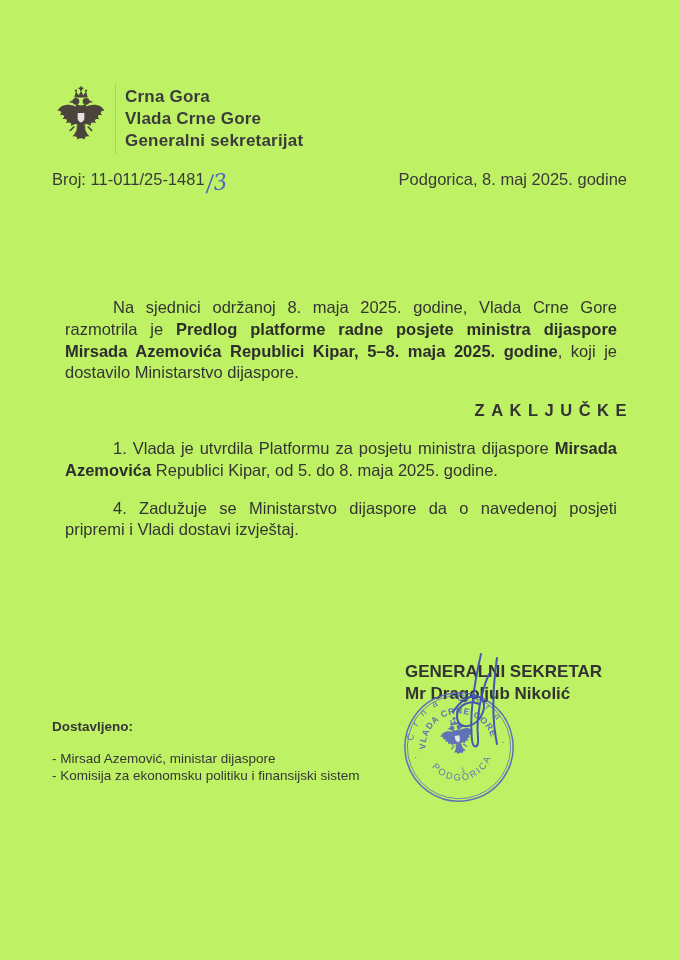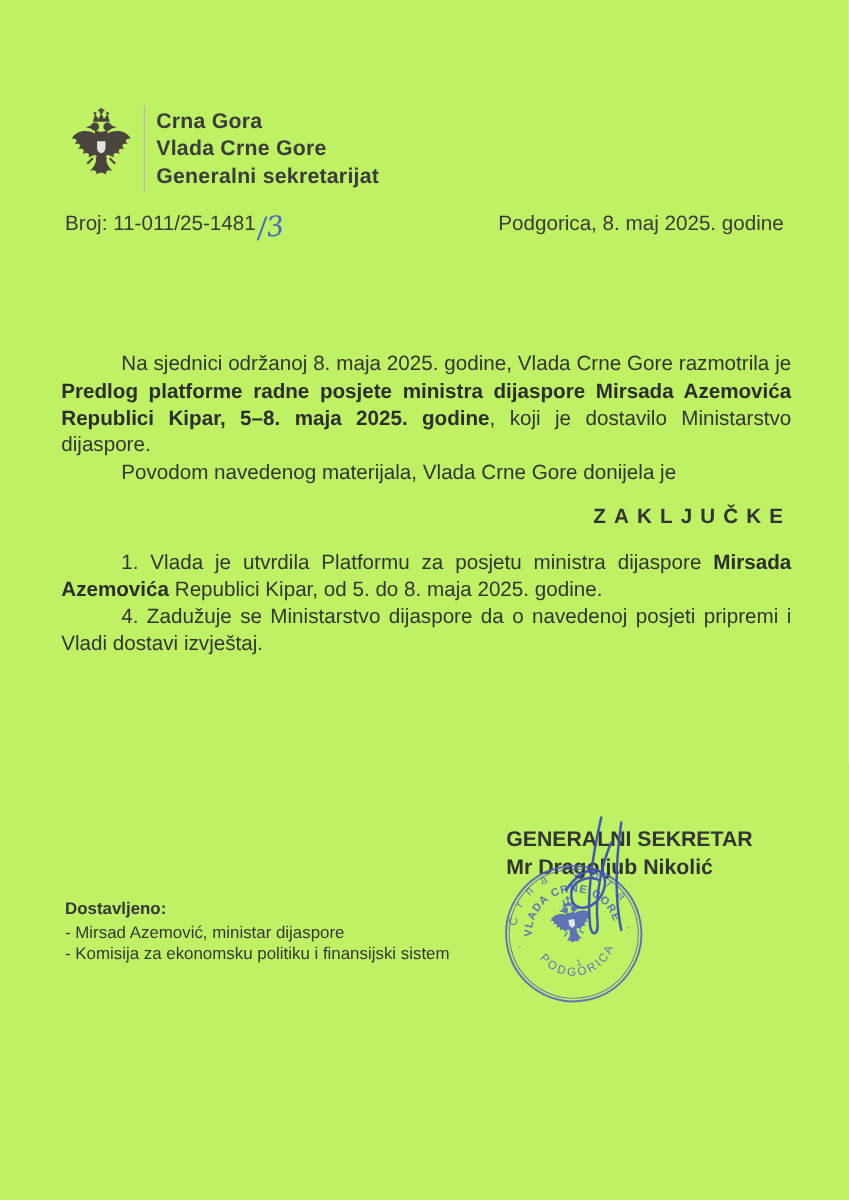--- a/index.html
+++ b/index.html
@@ -15,32 +15,32 @@
   .org{font-weight:700;font-size:17px;line-height:22px;color:#3b3b3b;padding-top:2px;letter-spacing:.2px;}
   
   .refrow{position:absolute;left:52px;right:52px;top:170px;display:flex;justify-content:space-between;font-size:16.5px;color:#3a3a3a;}
   .hw{
     color:#4a67c2;font-size:22px;font-style:italic;display:inline-block;
     transform:rotate(-7deg);vertical-align:-5px;margin-left:1px;
     font-family:"DejaVu Serif", serif;
   }
   
   .bodytext{position:absolute;left:49px;top:281px;width:584px;font-size:16.5px;line-height:21.8px;color:#343434;text-align:justify;}
-  .bodytext p{margin:0;text-indent:48px;}
+  .bodytext p{margin:16px;text-indent:48px;}
   .bodytext b{color:#2d2d2d;}
   .heading{margin:13px 0 15px;text-align:right;font-size:16.5px;letter-spacing:6.5px;font-weight:700;color:#333;text-indent:0;}
   
   .sig{position:absolute;left:405px;top:661px;width:228px;font-weight:700;font-size:17px;line-height:22px;color:#333;}
   
   .stamp{position:absolute;left:400px;top:688px;width:118px;height:118px;color:#5562c3;opacity:.88;}
   .stamp text{fill:currentColor;font-family:"Liberation Sans", sans-serif;}
   .scribble{position:absolute;left:445px;top:652px;width:70px;height:115px;}
   
   .dist{position:absolute;left:52px;top:718px;font-size:13.5px;line-height:17.5px;color:#363636;}
-  .dist-label{font-weight:700;margin-bottom:1px;}
+  .dist-label{font-weight:700;margin-bottom:14px;}
   .hidden-defs{position:absolute;width:0;height:0;overflow:hidden;}
 </style>
 </head>
 <body>
 
 <svg class="hidden-defs" aria-hidden="true">
   <symbol id="mne-eagle" viewBox="0 0 100 110">
     <rect x="48.6" y="0" width="2.8" height="8"></rect>
     <rect x="45.6" y="2.4" width="8.8" height="2.8"></rect>
     <path d="M38 20 L41 9 L46 16 L50 8 L54 16 L59 9 L62 20 Z"></path>
@@ -77,21 +77,20 @@
 
   <div class="refrow">
     <div>
       <span>Broj: 11-011/25-1481</span><span class="hw">/3</span>
     </div>
     <div>Podgorica, 8. maj 2025. godine</div>
   </div>
 
   <main class="bodytext">
     <p><span>Na sjednici održanoj 8. maja 2025. godine, Vlada Crne Gore razmotrila je </span><b>Predlog platforme radne posjete ministra dijaspore Mirsada Azemovića Republici Kipar, 5–8. maja 2025. godine</b><span>, koji je dostavilo Ministarstvo dijaspore.</span></p>
-    <p>Povodom navedenog materijala, Vlada Crne Gore donijela je</p>
     <h2 class="heading">ZAKLJUČKE</h2>
     <div>
       <p><span>1. Vlada je utvrdila Platformu za posjetu ministra dijaspore </span><b>Mirsada Azemovića</b><span> Republici Kipar, od 5. do 8. maja 2025. godine.</span></p>
       <p><span>4. Zadužuje se Ministarstvo dijaspore da o navedenoj posjeti pripremi i Vladi dostavi izvještaj.</span><b></b><span></span></p>
     </div>
   </main>
 
   <div class="sig">
     <div>GENERALNI SEKRETAR</div>
     <div>Mr Dragoljub Nikolić</div>

